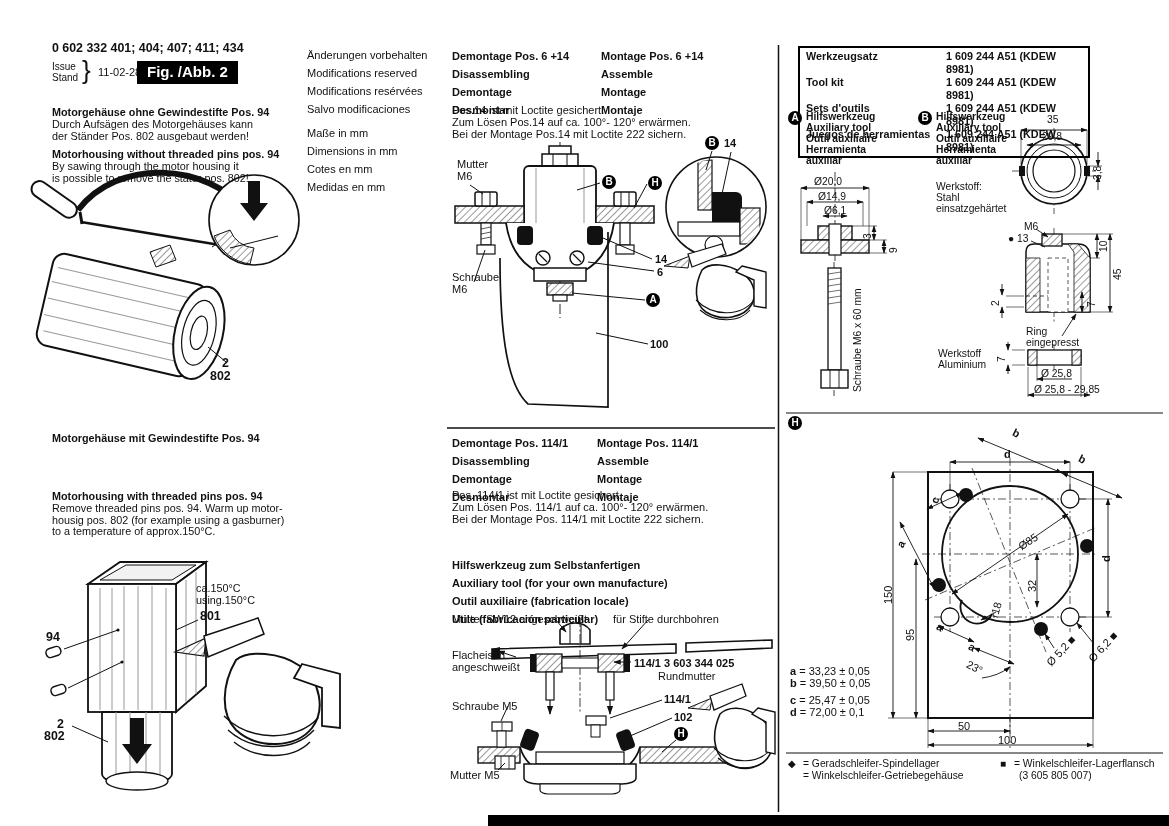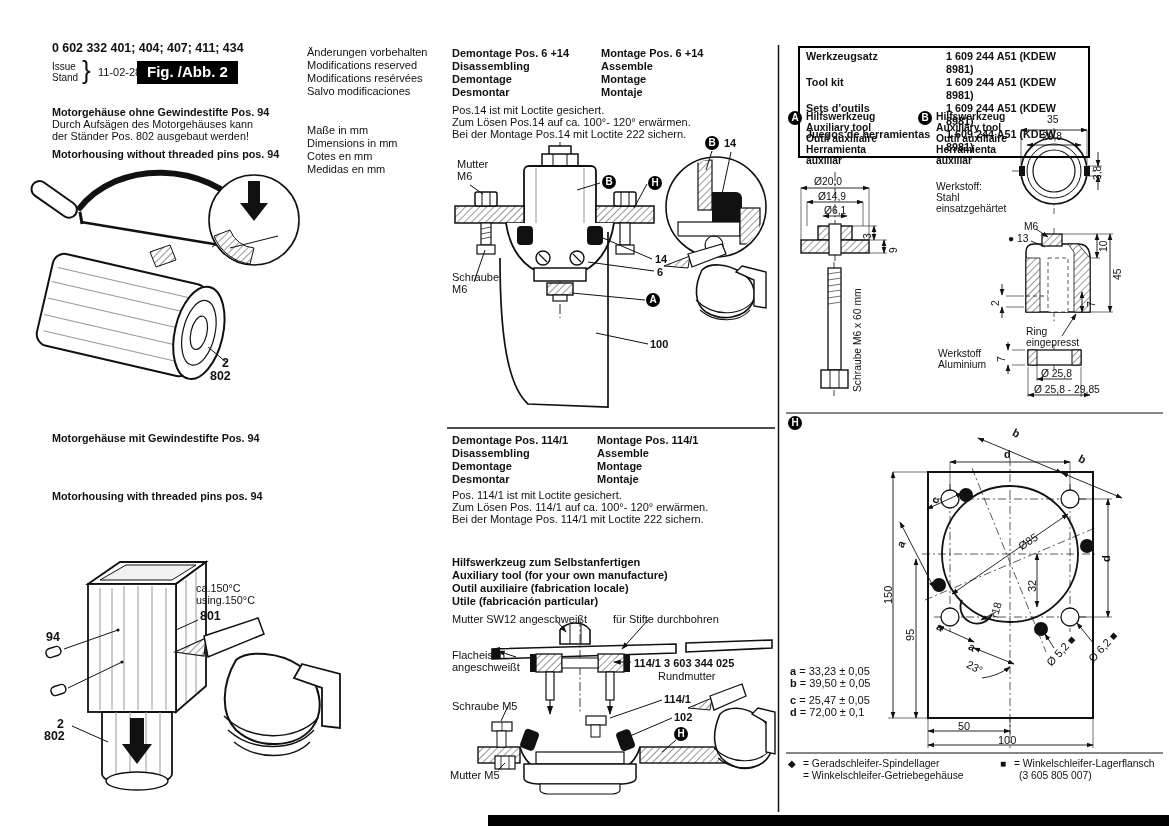--- a/index.html
+++ b/index.html
@@ -2,21 +2,21 @@
 <html><head>
 <meta charset="utf-8">
 <style>
 *{margin:0;padding:0;box-sizing:border-box}
 body{background:#9a9a9a;font-family:"Liberation Sans",sans-serif}
 .pg{position:relative;width:1169px;height:826px;background:#fff;color:#111;overflow:hidden;margin:0 auto}
 .t{position:absolute;font-size:11px;line-height:12px;white-space:pre-line;color:#111}
 .b{font-weight:bold}
 .s11{font-size:10.8px;line-height:11.5px}
 .s10{font-size:10.3px;line-height:11px}
-.lh13{line-height:13px}
+.lh13{line-height:18px}
 .big{font-size:12.4px}
 .rot{transform-origin:left top;white-space:nowrap}
 .figbox{position:absolute;background:#000;color:#fff;font-weight:bold;font-size:15px;line-height:20px;padding:1px 10px 2px}
 .circ{position:absolute;width:14px;height:14px;border-radius:50%;background:#000;color:#fff;font-weight:bold;font-size:10px;line-height:14px;text-align:center}
 .brace{position:absolute;font-size:26px;font-weight:400;line-height:26px}
 .tbl{position:absolute;left:798px;top:46px;width:292px;border:2px solid #000;padding:2px 6px;display:grid;grid-template-columns:140px 1fr;font-size:10.8px;line-height:13px;font-weight:bold}
 svg.art{position:absolute;left:0;top:0}
 .vrow{position:absolute;font-size:11px;line-height:12px}
 </style>
 </head>
@@ -374,24 +374,29 @@
 Salvo modificaciones</div>
 <div class="t lh13" style="left:307px;top:124px">Maße in mm
 Dimensions in mm
 Cotes en mm
 Medidas en mm</div>
 
 <div class="t b s11" style="left:52px;top:107px">Motorgehäuse ohne Gewindestifte Pos. 94</div>
 <div class="t s11" style="left:52px;top:119px">Durch Aufsägen des Motorgehäuses kann
 der Ständer Pos. 802 ausgebaut werden!</div>
 <div class="t b s11" style="left:52px;top:149px">Motorhousing without threaded pins pos. 94</div>
+<div class="t s11" style="left:52px;top:161px">By sawing through the motor housing it
+is possible to remove the stator pos. 802!</div>
 <div class="t b big" style="left:222px;top:357px">2</div>
 <div class="t b big" style="left:210px;top:370px">802</div>
 <div class="t b s11" style="left:52px;top:433px">Motorgehäuse mit Gewindestifte Pos. 94</div>
 <div class="t b s11" style="left:52px;top:491px">Motorhousing with threaded pins pos. 94</div>
+<div class="t s11" style="left:52px;top:503px">Remove threaded pins pos. 94. Warm up motor-
+housig pos. 802 (for example using a gasburner)
+to a temperature of approx.150°C.</div>
 <div class="t b big" style="left:46px;top:631px">94</div>
 <div class="t b big" style="left:57px;top:718px">2</div>
 <div class="t b big" style="left:44px;top:730px">802</div>
 <div class="t s11" style="left:196px;top:583px">ca.150°C
 using.150°C</div>
 <div class="t b big" style="left:200px;top:610px">801</div>
 
 <div class="t b lh13" style="left:452px;top:47px">Demontage Pos. 6 +14
 Disassembling
 Demontage

